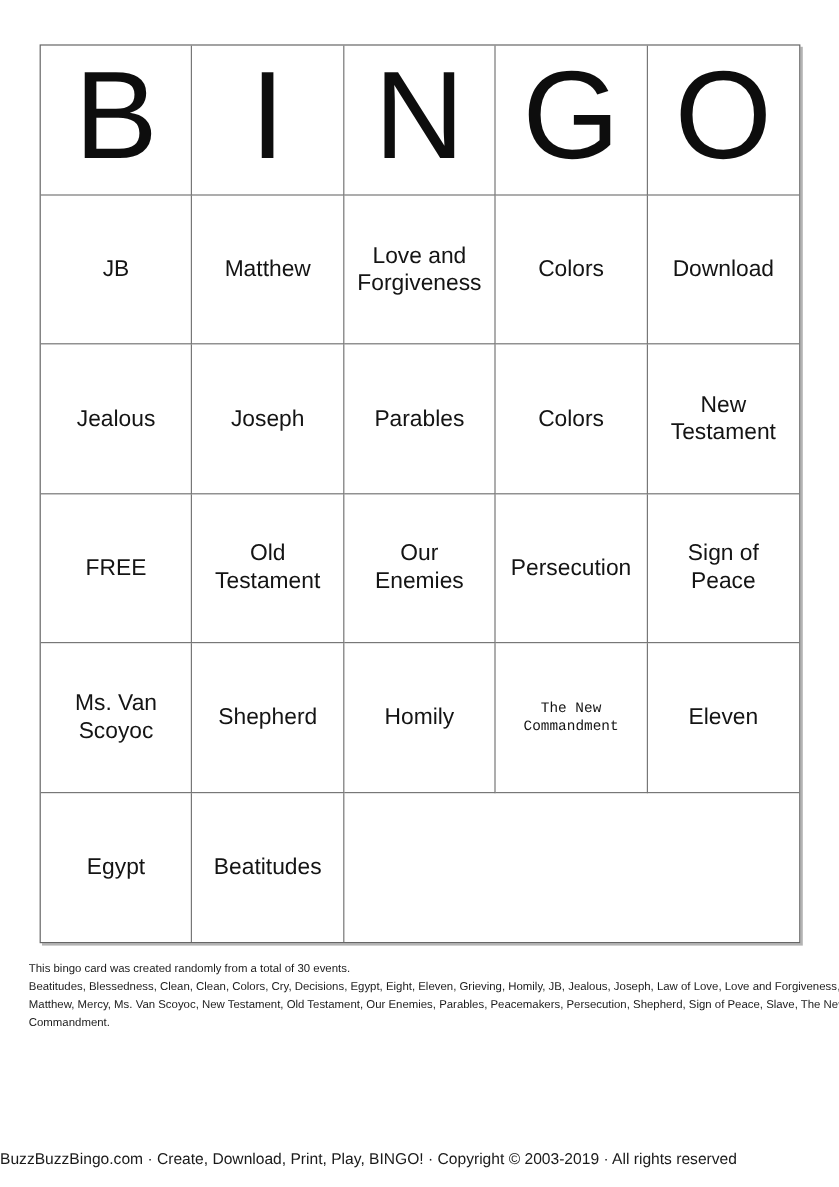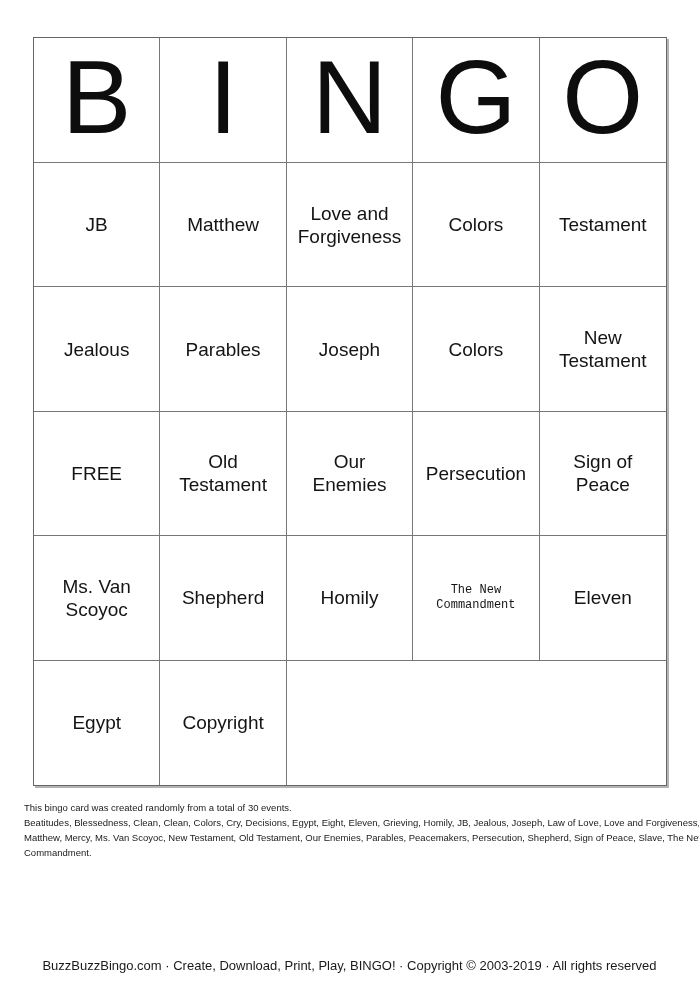--- a/index.html
+++ b/index.html
@@ -67,59 +67,58 @@
     line-height: 15px;
     color: #1a1a1a;
   }
   .notes p { margin: 0; }
   
   .footer {
     position: absolute;
     left: 0;
     top: 958px;
     width: 699px;
-    text-align: center;
     font-size: 13px;
     color: #1a1a1a;
   }
 </style>
 </head>
 <body>
 
 <div class="page">
 
   <div class="card">
 
   <div class="hcell">B</div>
       <div class="hcell">I</div>
       <div class="hcell">N</div>
       <div class="hcell">G</div>
       <div class="hcell">O</div>
       <div class="cell">JB</div>
       <div class="cell">Matthew</div>
       <div class="cell">Love and Forgiveness</div>
       <div class="cell">Colors</div>
-      <div class="cell">Testament</div>
+      <div class="cell">Download</div>
       <div class="cell">Jealous</div>
+      <div class="cell">Joseph</div>
       <div class="cell">Parables</div>
-      <div class="cell">Joseph</div>
       <div class="cell">Colors</div>
       <div class="cell">New Testament</div>
       <div class="cell">FREE</div>
       <div class="cell">Old Testament</div>
       <div class="cell">Our Enemies</div>
       <div class="cell">Persecution</div>
       <div class="cell">Sign of Peace</div>
       <div class="cell">Ms. Van Scoyoc</div>
       <div class="cell">Shepherd</div>
       <div class="cell">Homily</div>
       <div class="cell small">The New Commandment</div>
       <div class="cell">Eleven</div>
       <div class="cell">Egypt</div>
-      <div class="cell">Copyright</div>
+      <div class="cell">Beatitudes</div>
     </div>
 
   <div class="notes">
     <p>This bingo card was created randomly from a total of 30 events.</p>
     <p>Beatitudes, Blessedness, Clean, Clean, Colors, Cry, Decisions, Egypt, Eight, Eleven, Grieving, Homily, JB, Jealous, Joseph, Law of Love, Love and Forgiveness, Matthew, Mercy, Ms. Van Scoyoc, New Testament, Old Testament, Our Enemies, Parables, Peacemakers, Persecution, Shepherd, Sign of Peace, Slave, The New Commandment.</p>
   </div>
 
   <div class="footer">
     <span>BuzzBuzzBingo.com · Create, Download, Print, Play, BINGO! · Copyright © 2003-2019 · All rights reserved</span>
   </div>

